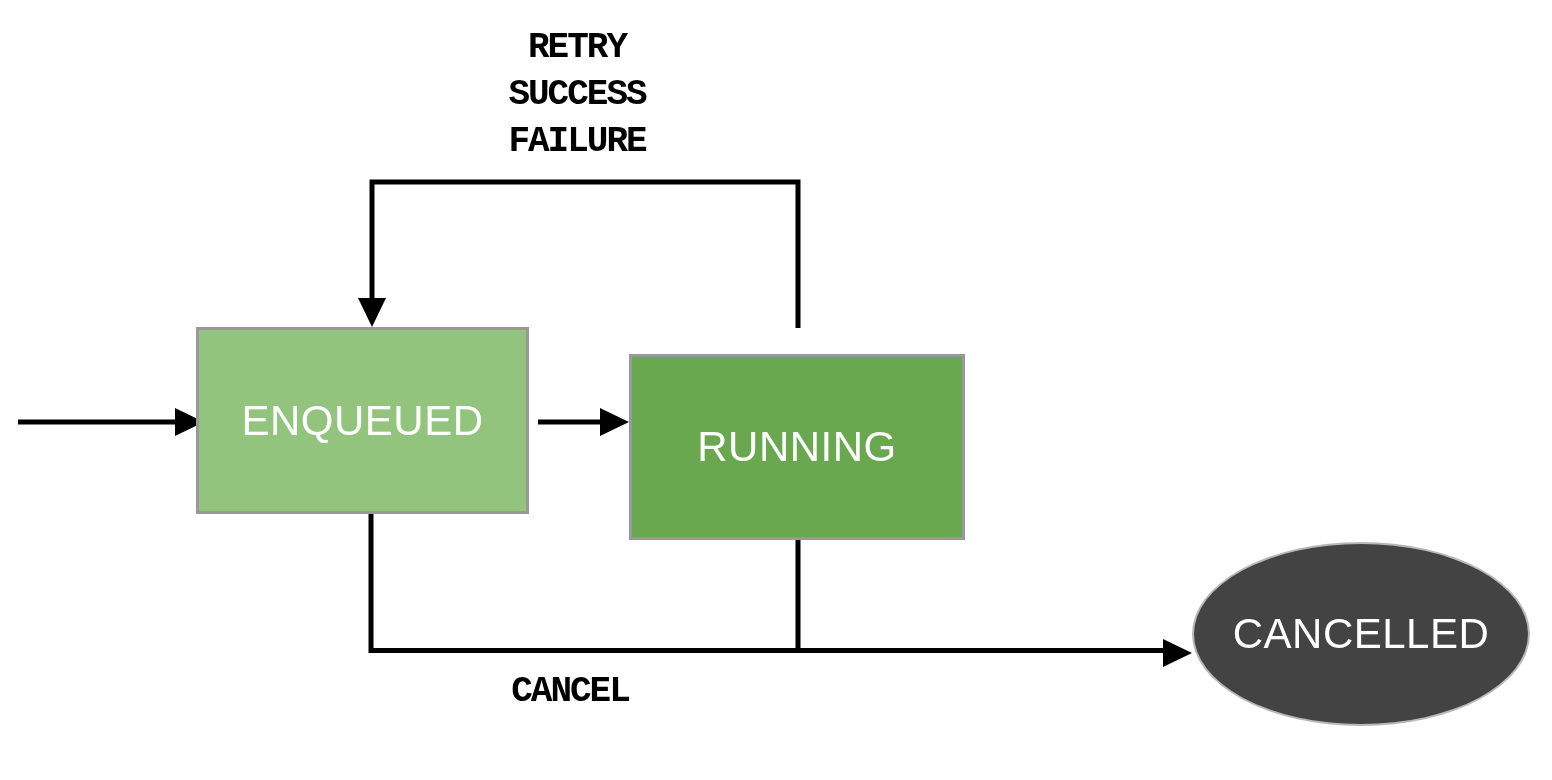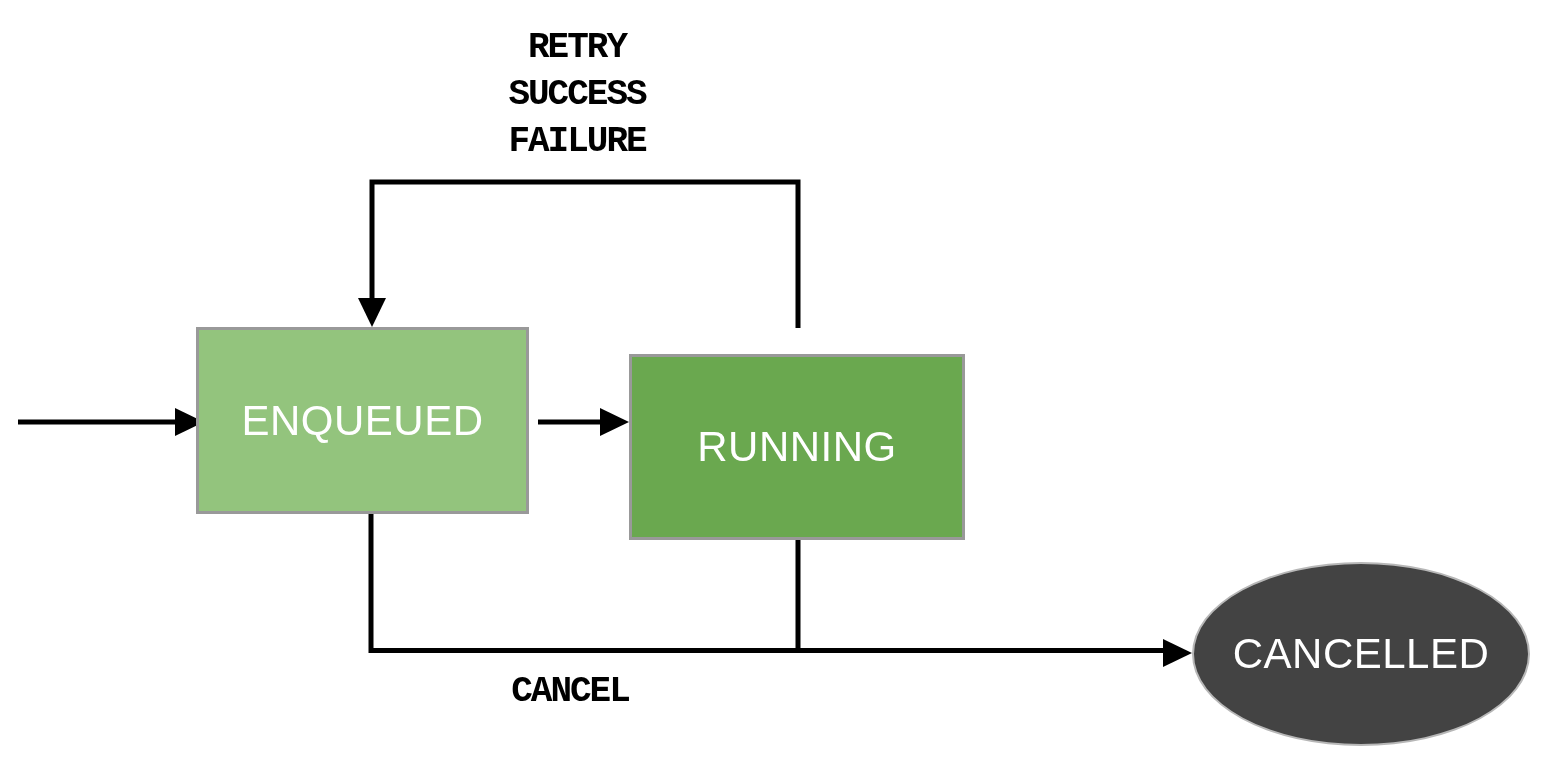--- a/index.html
+++ b/index.html
@@ -46,21 +46,21 @@
     left: 629px;
     top: 327px;
     width: 336px;
     height: 186px;
     background: var(--running-fill, #6aa84f);
     border: 3px solid var(--box-border, #999999);
     margin-top: 27px;
   }
   .node-cancelled {
     left: 1192px;
-    top: 562px;
+    top: 542px;
     width: 338px;
     height: 184px;
     background: var(--cancelled-fill, #434343);
     border: 2px solid var(--ellipse-border, #b7b7b7);
     border-radius: 50%;
   }
   .edge-label {
     position: absolute;
     width: 300px;
     text-align: center;

